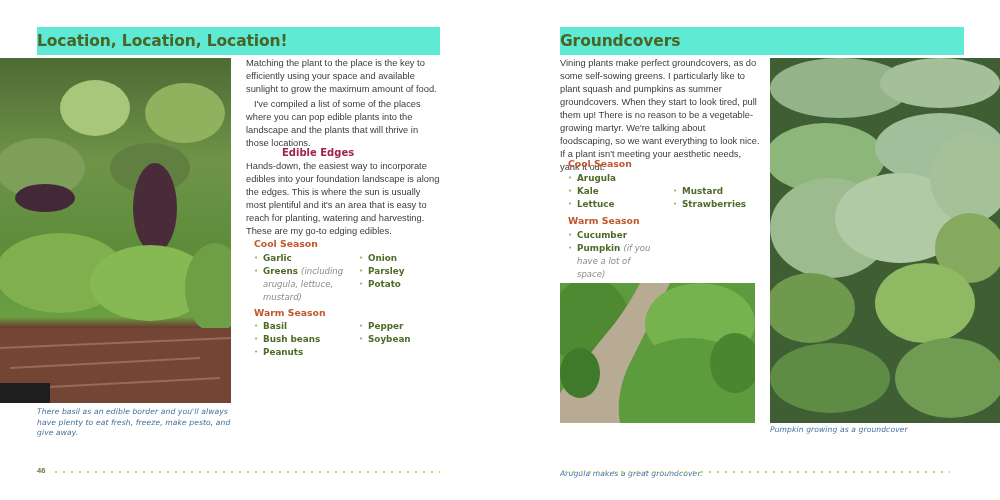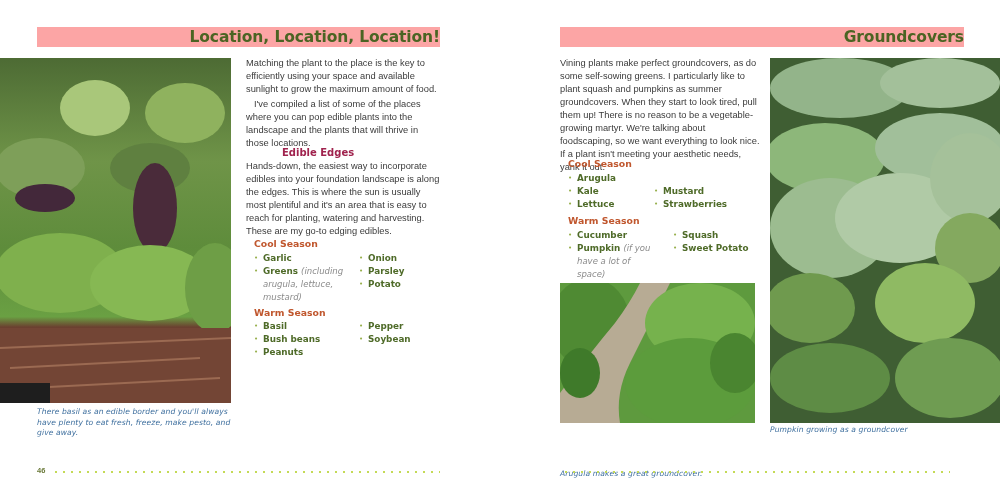--- a/index.html
+++ b/index.html
@@ -2,22 +2,22 @@
 <html><head>
 <meta charset="utf-8">
 <style>
   * { box-sizing: border-box; margin: 0; padding: 0; }
   html, body { width: 1000px; height: 500px; background: #ffffff; overflow: hidden; }
   body { position: relative; font-family: "Liberation Sans", sans-serif; color: #3a3a3a; }
 
   .spread { position: absolute; inset: 0; }
 
   .title-band {
-    position: absolute; height: 20px; background: #fca5a5;
-    display: flex; align-items: center; justify-content: flex-end;
+    position: absolute; height: 28px; background: #5eead4;
+    display: flex; align-items: center; justify-content: flex-start;
   }
   .title-band h1 {
     font-family: "DejaVu Sans", sans-serif; font-size: 15.5px; font-weight: bold;
     color: #4b6423; letter-spacing: -0.1px;
   }
 
   .photo { position: absolute; overflow: hidden; }
   .photo svg { display: block; width: 100%; height: 100%; }
 
   .caption {
@@ -140,33 +140,29 @@
   </div>
 
   <div class="body-text" style="left:560px; top:57px; width:200px;">Vining plants make perfect groundcovers, as do some self-sowing greens. I particularly like to plant squash and pumpkins as summer groundcovers. When they start to look tired, pull them up! There is no reason to be a vegetable-growing martyr. We're talking about foodscaping, so we want everything to look nice. If a plant isn't meeting your aesthetic needs, yank it out.</div>
 
   <div class="season" style="left:568px; top:158px;">Cool Season</div>
   <ul class="plist" style="left:568px; top:172px; width:100px;">
     <li><span>Arugula</span></li>
     <li><span>Kale</span></li>
     <li><span>Lettuce</span></li>
   </ul>
-  <ul class="plist" style="left:654px; top:185px; width:90px;">
+  <ul class="plist" style="left:673px; top:185px; width:90px;">
     <li><span>Mustard</span></li>
     <li><span>Strawberries</span></li>
   </ul>
 
   <div class="season" style="left:568px; top:215px;">Warm Season</div>
   <ul class="plist" style="left:568px; top:229px; width:92px;">
     <li><span>Cucumber</span></li>
     <li><span>Pumpkin</span> <span class="note">(if you have a lot of space)</span></li>
-  </ul>
-  <ul class="plist" style="left:673px; top:229px; width:90px;">
-    <li><span>Squash</span></li>
-    <li><span>Sweet Potato</span></li>
   </ul>
 
   <div class="photo" style="left:560px; top:283px; width:195px; height:140px;">
     <svg viewBox="0 0 195 140" preserveAspectRatio="none">
       <rect width="195" height="140" fill="#5e9a3e"></rect>
       <ellipse cx="30" cy="40" rx="40" ry="45" fill="#4f8a33"></ellipse>
       <path d="M0 140 L0 110 Q30 70 55 40 Q70 20 80 0 L110 0 Q90 40 70 80 Q55 110 60 140 Z" fill="#b7ab94"></path>
       <ellipse cx="140" cy="40" rx="55" ry="40" fill="#76b24d"></ellipse>
       <ellipse cx="130" cy="100" rx="65" ry="45" fill="#5c9c3c"></ellipse>
       <ellipse cx="175" cy="80" rx="25" ry="30" fill="#4a8530"></ellipse>

